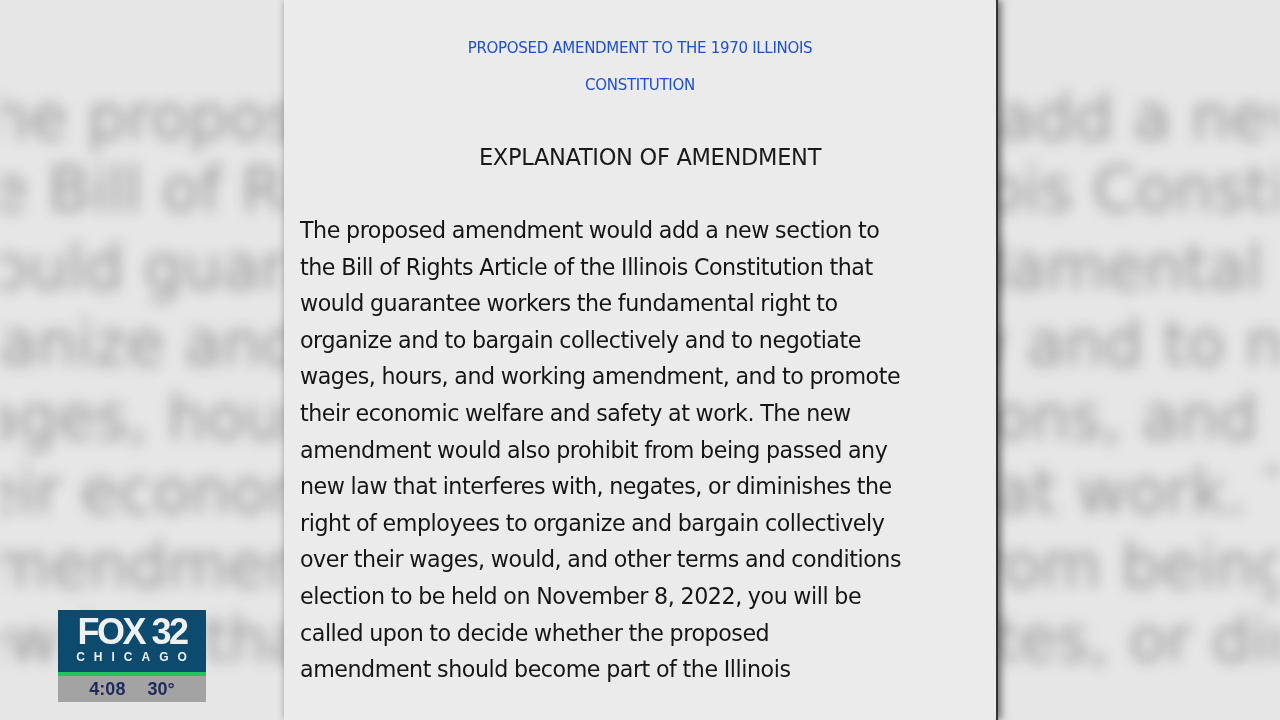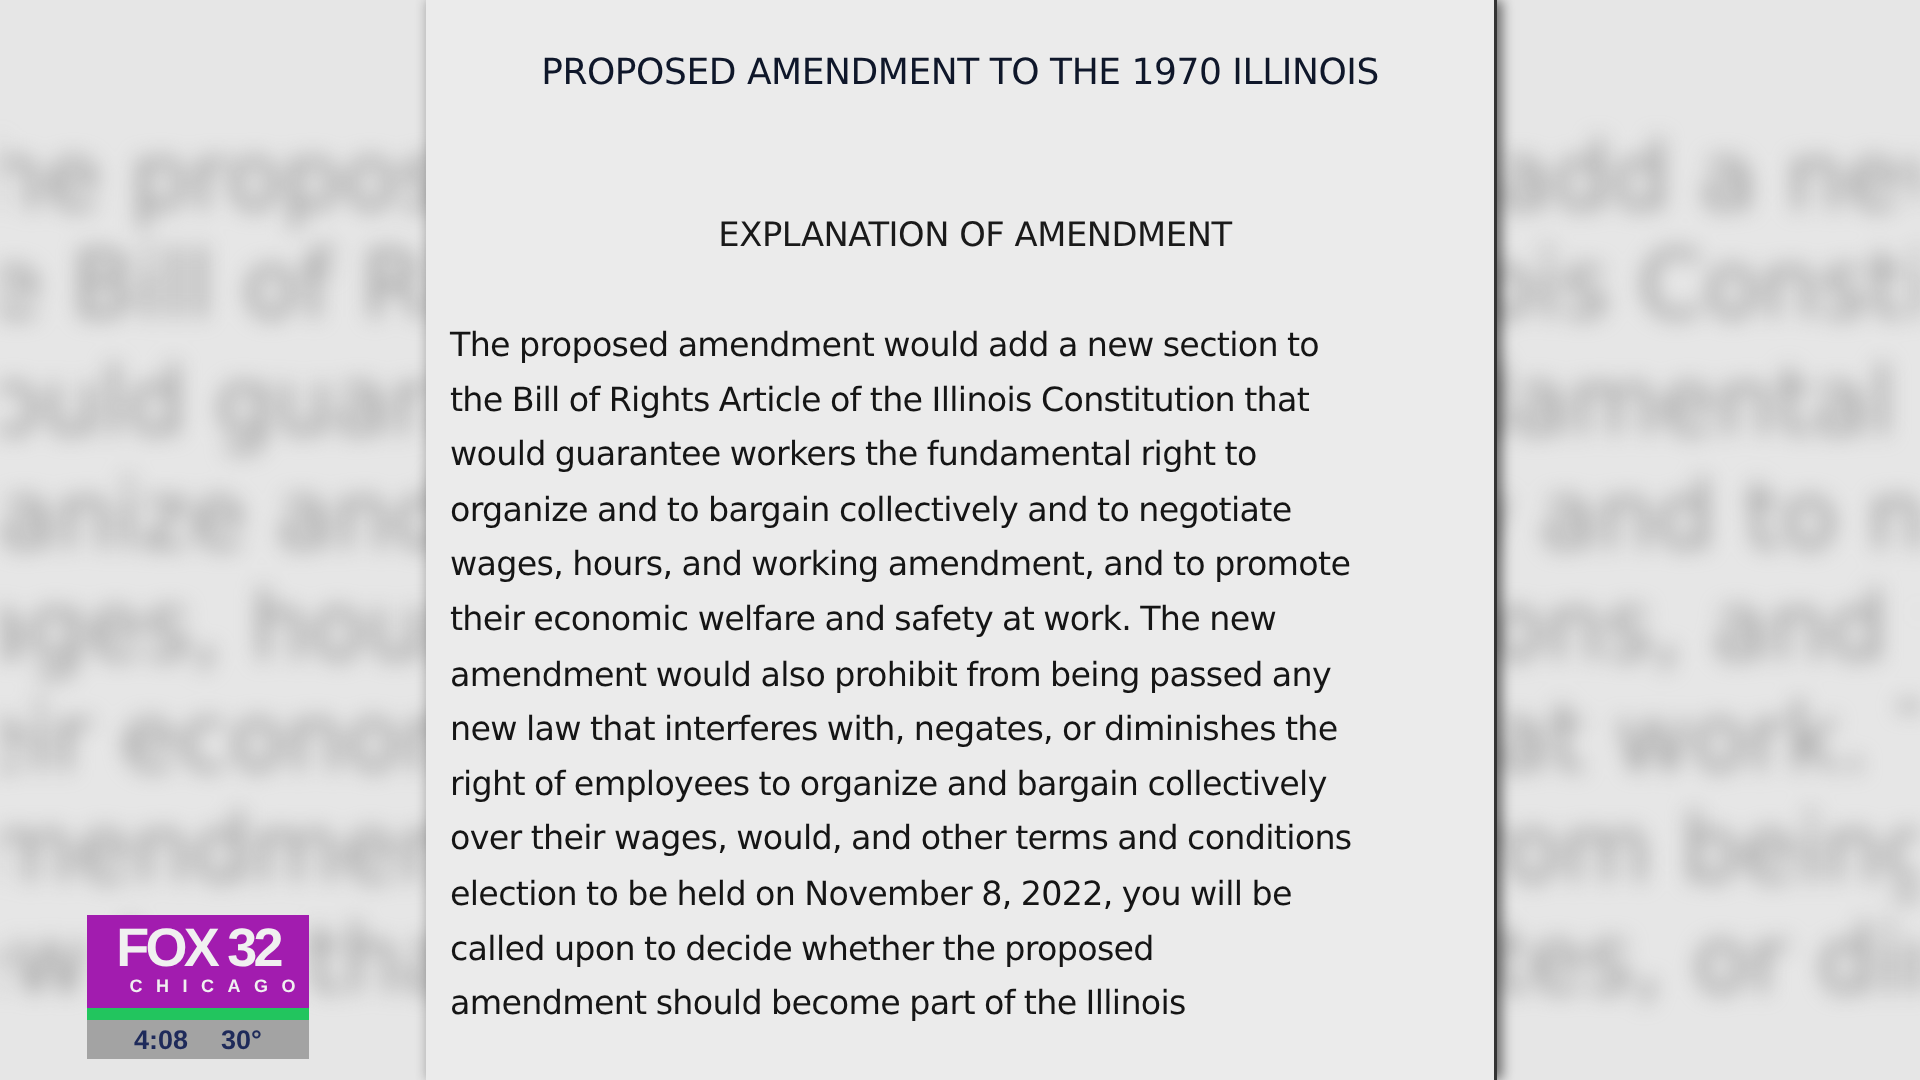--- a/index.html
+++ b/index.html
@@ -19,21 +19,21 @@
   .doc {
     position: absolute; left: 284px; top: 0; width: 712px; height: 720px;
     background: #ebebeb;
     box-shadow: 2px 0 0 #333, 5px 0 8px rgba(0,0,0,0.55), -2px 0 6px rgba(0,0,0,0.12);
     overflow: hidden;
   }
   .doc-title {
     position: absolute; left: 0; right: 0; top: 30px;
     text-align: center;
     font-family: "DejaVu Sans", sans-serif;
-    font-size: 24px; line-height: 37px; color: #0f172a;
+    font-size: 15px; line-height: 37px; color: #1d4ed8;
     letter-spacing: -0.3px;
   }
   .doc-subtitle {
     position: absolute; left: 0; right: 0; top: 139px;
     text-align: center;
     font-family: "DejaVu Sans", sans-serif;
     font-size: 22.5px; line-height: 37px; color: #1a1a1a;
     letter-spacing: -0.3px;
     margin-left: 20px;
   }
@@ -41,30 +41,30 @@
     position: absolute; left: 16px; top: 212px; width: 690px;
     font-family: "DejaVu Sans", sans-serif;
     font-size: 22.2px; line-height: 36.6px; color: #151515;
     letter-spacing: -0.45px; word-spacing: -0.5px;
   }
   .doc-body .line { white-space: nowrap; display: block; }
   .logo {
     position: absolute; left: 58px; top: 610px; width: 148px;
   }
   .logo-box {
-    background: #a21caf; height: 62px; position: relative;
-    border-bottom: 8px solid #22c55e;
+    background: #0c4a6e; height: 62px; position: relative;
+    border-bottom: 4px solid #22c55e;
   }
   .logo-main {
     position: absolute; left: 0; right: 0; top: 3px; text-align: center;
     color: #f0f0f0; font-weight: bold; font-size: 36px; line-height: 38px;
     letter-spacing: -2.5px; font-family: "Liberation Sans", sans-serif;
   }
   .logo-city {
-    position: absolute; left: 0; right: 0; top: 40px; text-align: right;
+    position: absolute; left: 0; right: 0; top: 40px; text-align: center;
     color: #f0f0f0; font-weight: bold; font-size: 12px; line-height: 14px;
     letter-spacing: 9px; padding-left: 8px;
   }
   .logo-info {
     background: #a3a3a3; height: 26px; display: flex; justify-content: center;
     gap: 22px; align-items: center;
     color: #1e2a5a; font-weight: bold; font-size: 18px;
   }
 </style>
 </head>
@@ -77,20 +77,21 @@
   <div class="bg-line" style="left:-40px;top:304px">ganize and to bargain collectively and to negotiate</div>
   <div class="bg-line" style="left:-20px;top:378px">ages, hours, and working conditions, and to promo</div>
   <div class="bg-line" style="left:-20px;top:452px">eir economic welfare and safety at work. The new</div>
   <div class="bg-line" style="left:-10px;top:526px">mendment would also prohibit from being passed an</div>
   <div class="bg-line" style="left:-30px;top:600px">ew law that interferes with, negates, or diminishes th</div>
 </div>
 
 <div class="doc">
   <div class="doc-title">
     <div>PROPOSED AMENDMENT TO THE 1970 ILLINOIS</div>
+    <div>CONSTITUTION</div>
   </div>
   <div class="doc-subtitle">EXPLANATION OF AMENDMENT</div>
   <div class="doc-body">
     <span class="line">The proposed amendment would add a new section to</span>
     <span class="line">the Bill of Rights Article of the Illinois Constitution that</span>
     <span class="line">would guarantee workers the fundamental right to</span>
     <span class="line">organize and to bargain collectively and to negotiate</span>
     <span class="line">wages, hours, and working amendment, and to promote</span>
     <span class="line">their economic welfare and safety at work. The new</span>
     <span class="line">amendment would also prohibit from being passed any</span>

